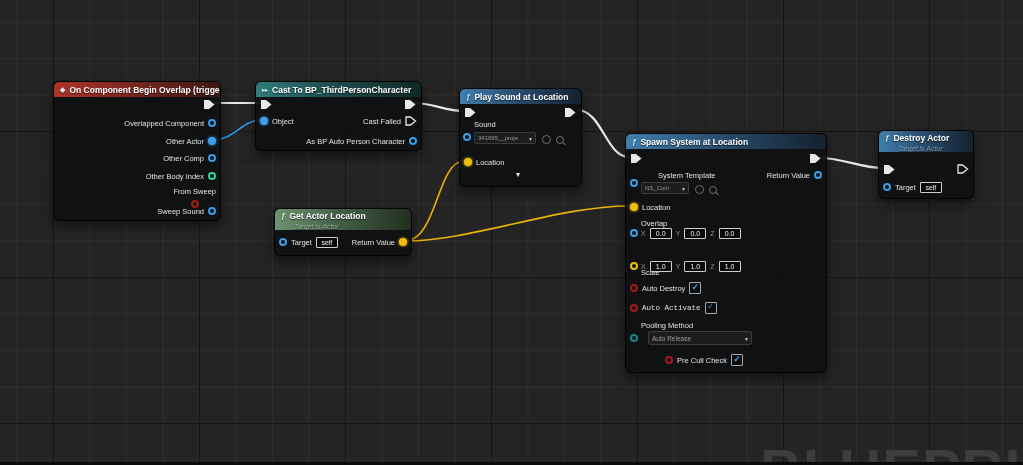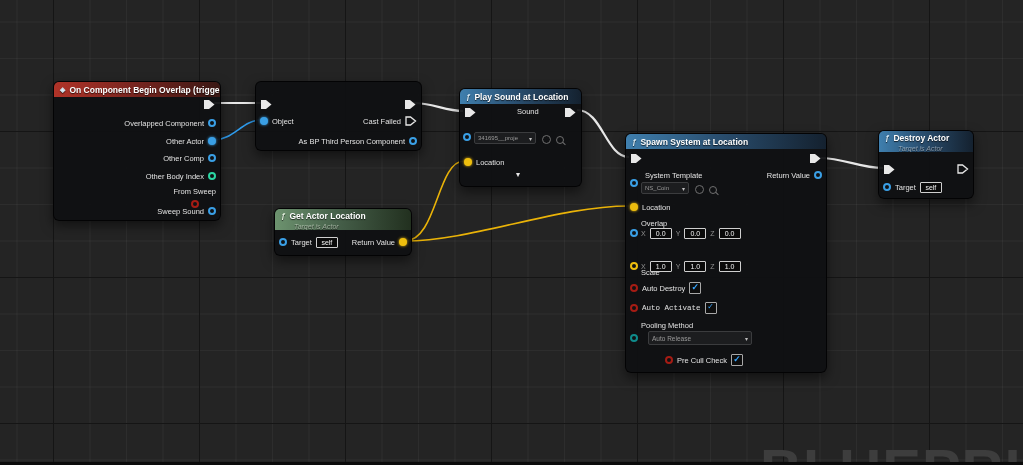--- a/index.html
+++ b/index.html
@@ -107,20 +107,24 @@
       <span>From Sweep</span>
       <span class="pin hollow red"></span>
     </div>
     <div class="row out" style="top:123px;">
       <span>Sweep Sound</span>
       <span class="pin hollow blue"></span>
     </div>
   </div>
 
   <div class="node" style="left:255px;top:81px;width:165px;height:68px;">
+    <div class="hdr hdr-teal">
+      <span class="hicon" style="font-style:normal;font-size:6px;color:#bfe8e6;">▸▸</span>
+      <span>Cast To BP_ThirdPersonCharacter</span>
+    </div>
     <div class="row in" style="top:16px;">
       <svg class="exec" width="13" height="11" viewBox="0 0 13 11">
           <path d="M1 1 h5 l5.5 4.5 -5.5 4.5 h-5 z" fill="#e8e8e8"></path>
         </svg>
     </div>
     <div class="row out" style="top:16px;">
       <svg class="exec" width="13" height="11" viewBox="0 0 13 11">
           <path d="M1 1 h5 l5.5 4.5 -5.5 4.5 h-5 z" fill="#e8e8e8"></path>
         </svg>
     </div>
@@ -128,41 +132,41 @@
       <span class="pin fill blue"></span>
       <span>Object</span>
     </div>
     <div class="row out" style="top:33px;">
       <span>Cast Failed</span>
       <svg class="exec" width="12" height="10" viewBox="0 0 12 10">
           <path d="M1 1 h4.5 l5 4 -5 4 h-4.5 z" fill="none" stroke="#e8e8e8" stroke-width="1.3"></path>
         </svg>
     </div>
     <div class="row out" style="top:53px;">
-      <span>As BP Third Person Component</span>
+      <span>As BP Auto Person Character</span>
       <span class="pin hollow blue"></span>
     </div>
   </div>
 
   <div class="node" style="left:459px;top:88px;width:121px;height:97px;">
     <div class="hdr hdr-blue">
       <span class="hicon">ƒ</span>
       <span>Play Sound at Location</span>
     </div>
     <div class="row in" style="top:17px;">
       <svg class="exec" width="13" height="11" viewBox="0 0 13 11">
           <path d="M1 1 h5 l5.5 4.5 -5.5 4.5 h-5 z" fill="#e8e8e8"></path>
         </svg>
     </div>
     <div class="row out" style="top:17px;">
       <svg class="exec" width="13" height="11" viewBox="0 0 13 11">
           <path d="M1 1 h5 l5.5 4.5 -5.5 4.5 h-5 z" fill="#e8e8e8"></path>
         </svg>
     </div>
-    <span class="flabel" style="left:14px;top:18px;margin-left:43px;">Sound</span>
+    <span class="flabel" style="left:14px;top:31px;">Sound</span>
     <span class="pin hollow blue" style="position:absolute;left:3px;top:44px;"></span>
     <div class="dd" style="left:14px;top:43px;width:62px;height:12px;">
       <span>341695__proje</span>
       <span class="dd-arrow">▾</span>
     </div>
     <div class="mini-icons" style="left:82px;top:46px;">
       <span class="icon-reset"></span>
       <span class="icon-search"></span>
     </div>
     <div class="row in" style="top:67px;">
@@ -201,21 +205,21 @@
     </div>
     <div class="row out" style="top:18px;">
       <svg class="exec" width="13" height="11" viewBox="0 0 13 11">
           <path d="M1 1 h5 l5.5 4.5 -5.5 4.5 h-5 z" fill="#e8e8e8"></path>
         </svg>
     </div>
     <div class="row out" style="top:35px;">
       <span>Return Value</span>
       <span class="pin hollow blue"></span>
     </div>
-    <span class="flabel" style="left:19px;top:37px;text-align:right;">System Template</span>
+    <span class="flabel" style="left:32px;top:37px;text-align:right;">System Template</span>
     <span class="pin hollow blue" style="position:absolute;left:4px;top:45px;"></span>
     <div class="dd" style="left:15px;top:48px;width:48px;height:12px;">
       <span>NS_Coin</span>
       <span class="dd-arrow">▾</span>
     </div>
     <div class="mini-icons" style="left:69px;top:51px;">
       <span class="icon-reset"></span>
       <span class="icon-search"></span>
     </div>
     <div class="row in" style="top:67px;">

